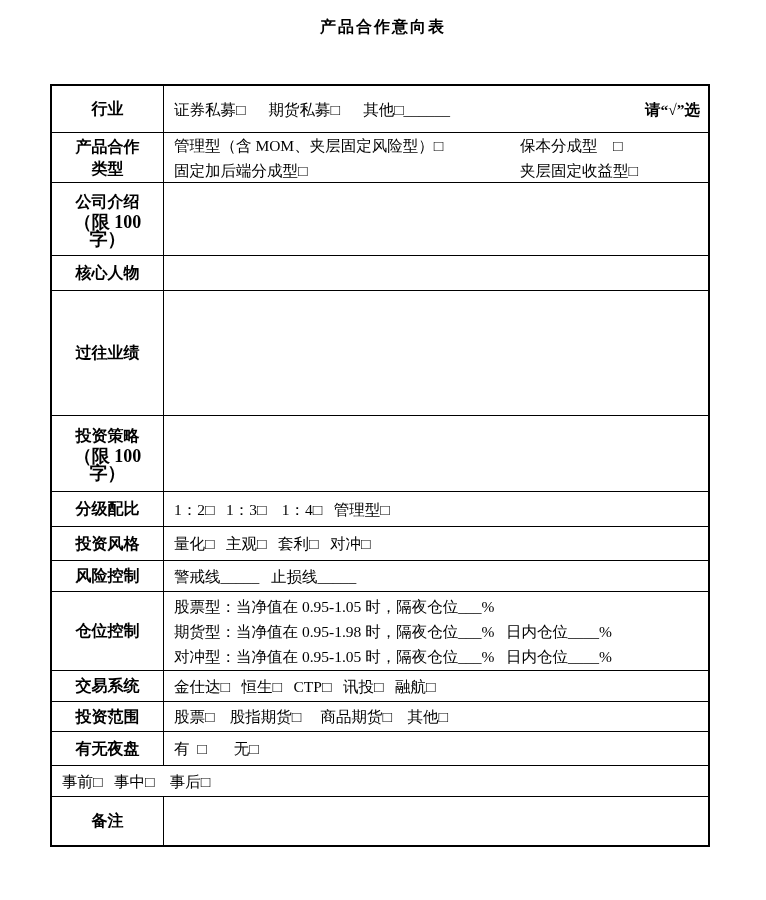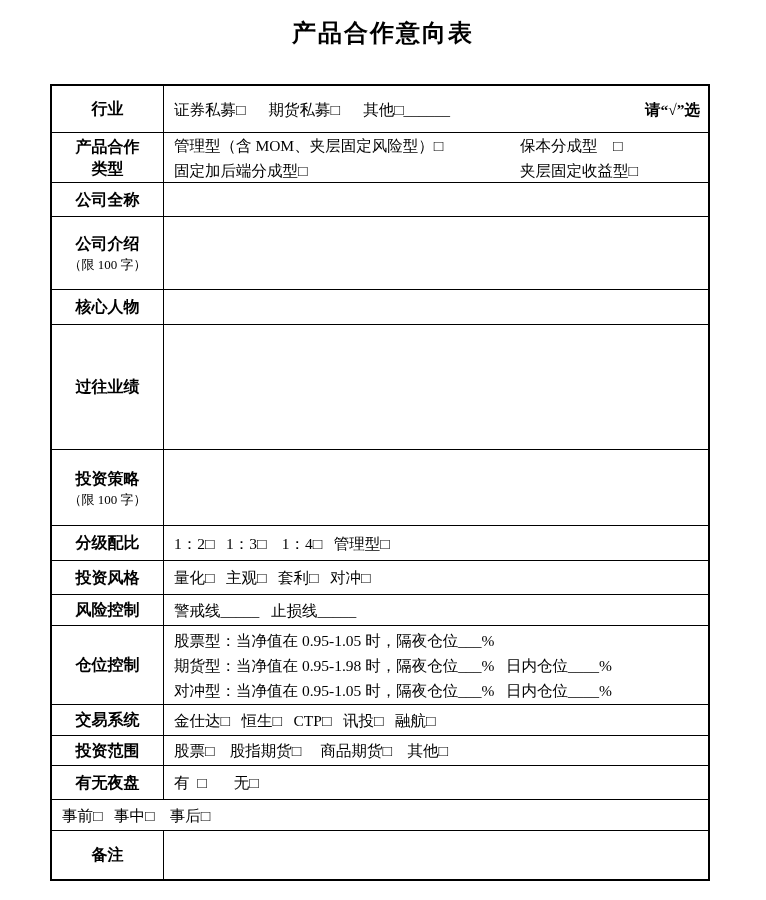--- a/index.html
+++ b/index.html
@@ -10,21 +10,21 @@
     background: #ffffff;
     color: #000000;
     font-family: "Liberation Serif", "DejaVu Serif", serif;
   }
   .page { position: relative; width: 766px; height: 900px; background: #ffffff; }
   .doc-title {
     position: absolute;
     top: 17px; left: 0;
     width: 766px;
     text-align: center;
-    font-size: 24px;
+    font-size: 16px;
     font-weight: bold;
     letter-spacing: 2px;
   }
   .form-table {
     position: absolute;
     left: 50px; top: 84px;
     width: 656px;
     border: 2px solid #000;
     background: #fff;
   }
@@ -38,21 +38,21 @@
     flex-direction: column;
     align-items: center;
     justify-content: center;
     text-align: center;
     font-weight: bold;
     font-size: 16px;
     line-height: 22px;
     box-sizing: border-box;
     padding: 1px 4px;
   }
-  .sub-label { font-weight: normal; font-size: 13px; line-height: 17px; margin-top: 1px; }
+  .sub-label { font-weight: bold; font-size: 18px; line-height: 17px; margin-top: 1px; }
   .content-cell {
     flex: 1;
     display: flex;
     flex-direction: column;
     justify-content: center;
     padding: 2px 6px 2px 10px;
     font-size: 15.5px;
     line-height: 25px;
     white-space: pre;
     overflow: hidden;
@@ -108,24 +108,20 @@
           <span class="split-left">管理型（含 MOM、夹层固定风险型）□</span>
           <span class="split-right">保本分成型    □</span>
         </div>
         <div class="split-line">
           <span class="split-left">固定加后端分成型□</span>
           <span class="split-right">夹层固定收益型□</span>
         </div>
       </div>
     </div>
 
-    <div class="row r2">
-      <div class="label-cell">公司全称</div>
-      <div class="content-cell"></div>
-    </div>
 
     <div class="row r3">
       <div class="label-cell">
         <span>公司介绍</span>
         <span class="sub-label">（限 100 字）</span>
       </div>
       <div class="content-cell"></div>
     </div>
 
     <div class="row r4">

